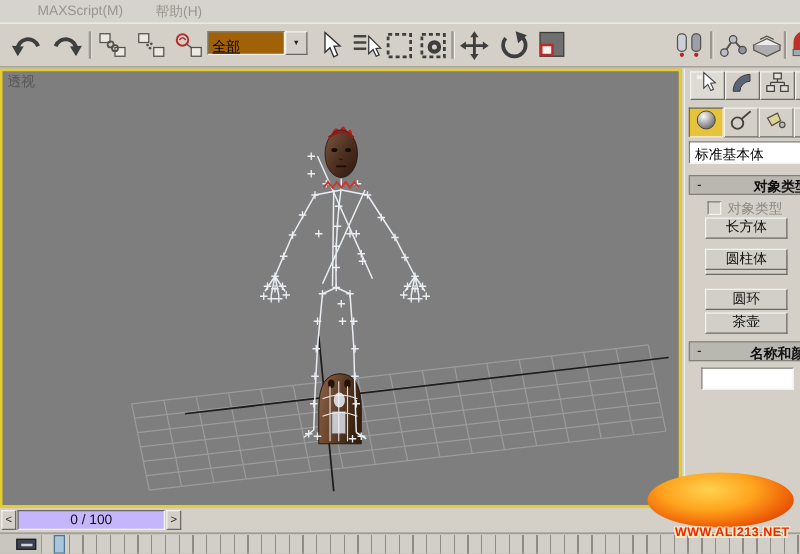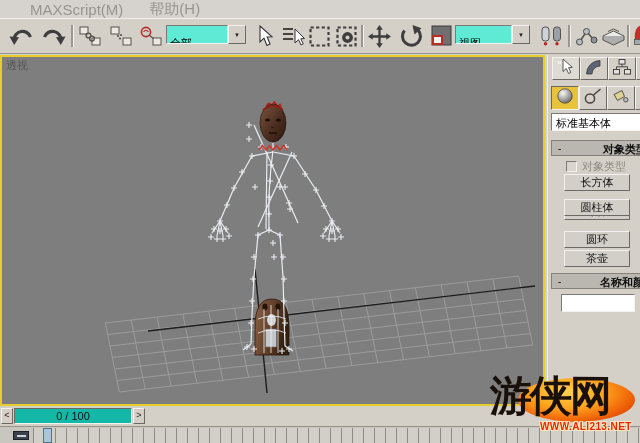--- a/index.html
+++ b/index.html
@@ -4,31 +4,31 @@
 <style>
   html,body{margin:0;padding:0;}
   body{width:640px;height:443px;position:relative;overflow:hidden;
        background:#d4d0c8;font-family:"Liberation Sans","DejaVu Sans",sans-serif;
        -webkit-font-smoothing:none;}
   .abs{position:absolute;}
 
   
   .menu-bar{left:0;top:0;width:640px;height:18px;background:#d6d3ce;
             display:flex;align-items:center;padding-left:30px;gap:26px;box-sizing:border-box;}
-  .menu-item{font-size:15px;color:#98958e;white-space:nowrap;}
+  .menu-item{font-size:11px;color:#98958e;white-space:nowrap;}
 
   
   .toolbar{left:0;top:18px;width:640px;height:36px;background:#d4d0c8;
            border-top:1px solid #f2f0ec;border-bottom:1px solid #98958d;box-sizing:border-box;}
   .tb{position:absolute;top:3px;width:28px;height:28px;display:flex;align-items:center;justify-content:center;}
   .tb svg{display:block;}
   .tsep{position:absolute;top:6px;width:2px;height:22px;background:#9a978f;border-right:1px solid #f4f2ee;}
   .combo{position:absolute;top:6px;height:19px;display:flex;}
-  .combo-field{background:#5eead4;border:1px solid;border-color:#7d7a74 #f4f2ee #f4f2ee #7d7a74;
-               font-size:11px;color:#000;padding:10px 3px 0 3px;box-sizing:border-box;flex:1;overflow:hidden;white-space:nowrap;text-decoration:underline;}
+  .combo-field{background:#a16207;border:1px solid;border-color:#7d7a74 #f4f2ee #f4f2ee #7d7a74;
+               font-size:11px;color:#000;padding:4px 3px 0 3px;box-sizing:border-box;flex:1;overflow:hidden;white-space:nowrap;text-decoration:underline;}
   .combo-btn{width:16px;background:#d4d0c8;border:1px solid;border-color:#f4f2ee #6b6964 #6b6964 #f4f2ee;
              font-size:6px;color:#222;display:flex;align-items:center;justify-content:center;}
 
   
   .viewport{left:0;top:55px;width:545px;height:351px;box-sizing:border-box;
             border:2px solid #e6cd2b;background:#7e7e7e;}
   .vp-label{position:absolute;left:4px;top:1px;font-size:11px;color:#575757;}
   .viewport svg{position:absolute;left:0;top:0;}
 
   
@@ -58,21 +58,21 @@
             font-size:11px;color:#111;text-align:center;line-height:15px;white-space:nowrap;overflow:hidden;}
   .name-input{position:absolute;left:13px;top:239px;width:74px;height:18px;background:#fff;
               border:1px solid;border-color:#7d7a74 #f4f2ee #f4f2ee #7d7a74;box-sizing:border-box;
               font-size:11px;padding:0 2px;outline:none;}
 
   
   .time-row{left:0;top:406px;width:640px;height:20px;background:#d4d0c8;}
   .tstep{position:absolute;top:2px;width:12px;height:16px;background:#d4d0c8;
          border:1px solid;border-color:#f4f2ee #6b6964 #6b6964 #f4f2ee;box-sizing:border-box;
          font-size:9px;color:#222;text-align:center;line-height:13px;}
-  .tslider{position:absolute;left:14px;top:2px;width:118px;height:16px;background:#14b8a6;
+  .tslider{position:absolute;left:14px;top:2px;width:118px;height:16px;background:#c4b5fd;
            border:1px solid;border-color:#6b6964 #f4f2ee #f4f2ee #6b6964;box-sizing:border-box;
            font-size:11px;color:#111;text-align:center;line-height:14px;}
 
   
   .track-bar{left:0;top:426px;width:640px;height:17px;background:#c9c6c0;border-top:1px solid #94918b;box-sizing:border-box;}
   .mini-curve{position:absolute;left:13px;top:4px;width:16px;height:9px;background:#3d414e;
               border:1px solid #1d2028;box-sizing:border-box;}
   .mini-curve i{position:absolute;left:3px;top:3px;width:9px;height:2px;background:#cfd4de;}
   .ticks{position:absolute;left:33px;top:1px;right:0;height:15px;background:
          repeating-linear-gradient(90deg,#8e8b85 0,#8e8b85 1px,#d2cfc9 1px,#d2cfc9 11px);}
@@ -197,24 +197,20 @@
         </svg>
       </span>
   </div>
   <div class="tb" style="left:427px">
     <span>
         <svg width="24" height="24" viewBox="0 0 24 24">
           <rect x="3" y="2" width="19" height="19" fill="#6f6f6f" stroke="#3a3a3a"></rect>
           <rect x="4" y="12" width="9" height="8" fill="#f2f2f2" stroke="#b82c24" stroke-width="2"></rect>
         </svg>
       </span>
-  </div>
-  <div class="combo" style="left:455px;width:75px">
-    <span class="combo-field">视图</span>
-    <span class="combo-btn">▼</span>
   </div>
   <div class="tb" style="left:537px">
     <span>
         <svg width="27" height="24" viewBox="0 0 27 24">
           <rect x="4" y="3" width="7" height="14" rx="3" fill="#ccd0d8" stroke="#55524c"></rect>
           <rect x="15.5" y="3" width="7" height="14" rx="3" fill="#9aa0aa" stroke="#55524c"></rect>
           <circle cx="7.5" cy="19.8" r="1.7" fill="#c02020"></circle>
           <circle cx="19" cy="19.8" r="1.7" fill="#c02020"></circle>
         </svg>
       </span>
@@ -396,15 +392,14 @@
 <div class="abs track-bar">
   <div class="mini-curve">
       <i></i>
     </div>
   <div class="ticks"></div>
   <div class="frame-marker"></div>
 </div>
 
 <div class="abs watermark">
   <div class="wm-ellipse"></div>
-  <div class="wm-logo">游侠网</div>
   <div class="wm-url">WWW.ALI213.NET</div>
 </div>
 
 </body></html>

